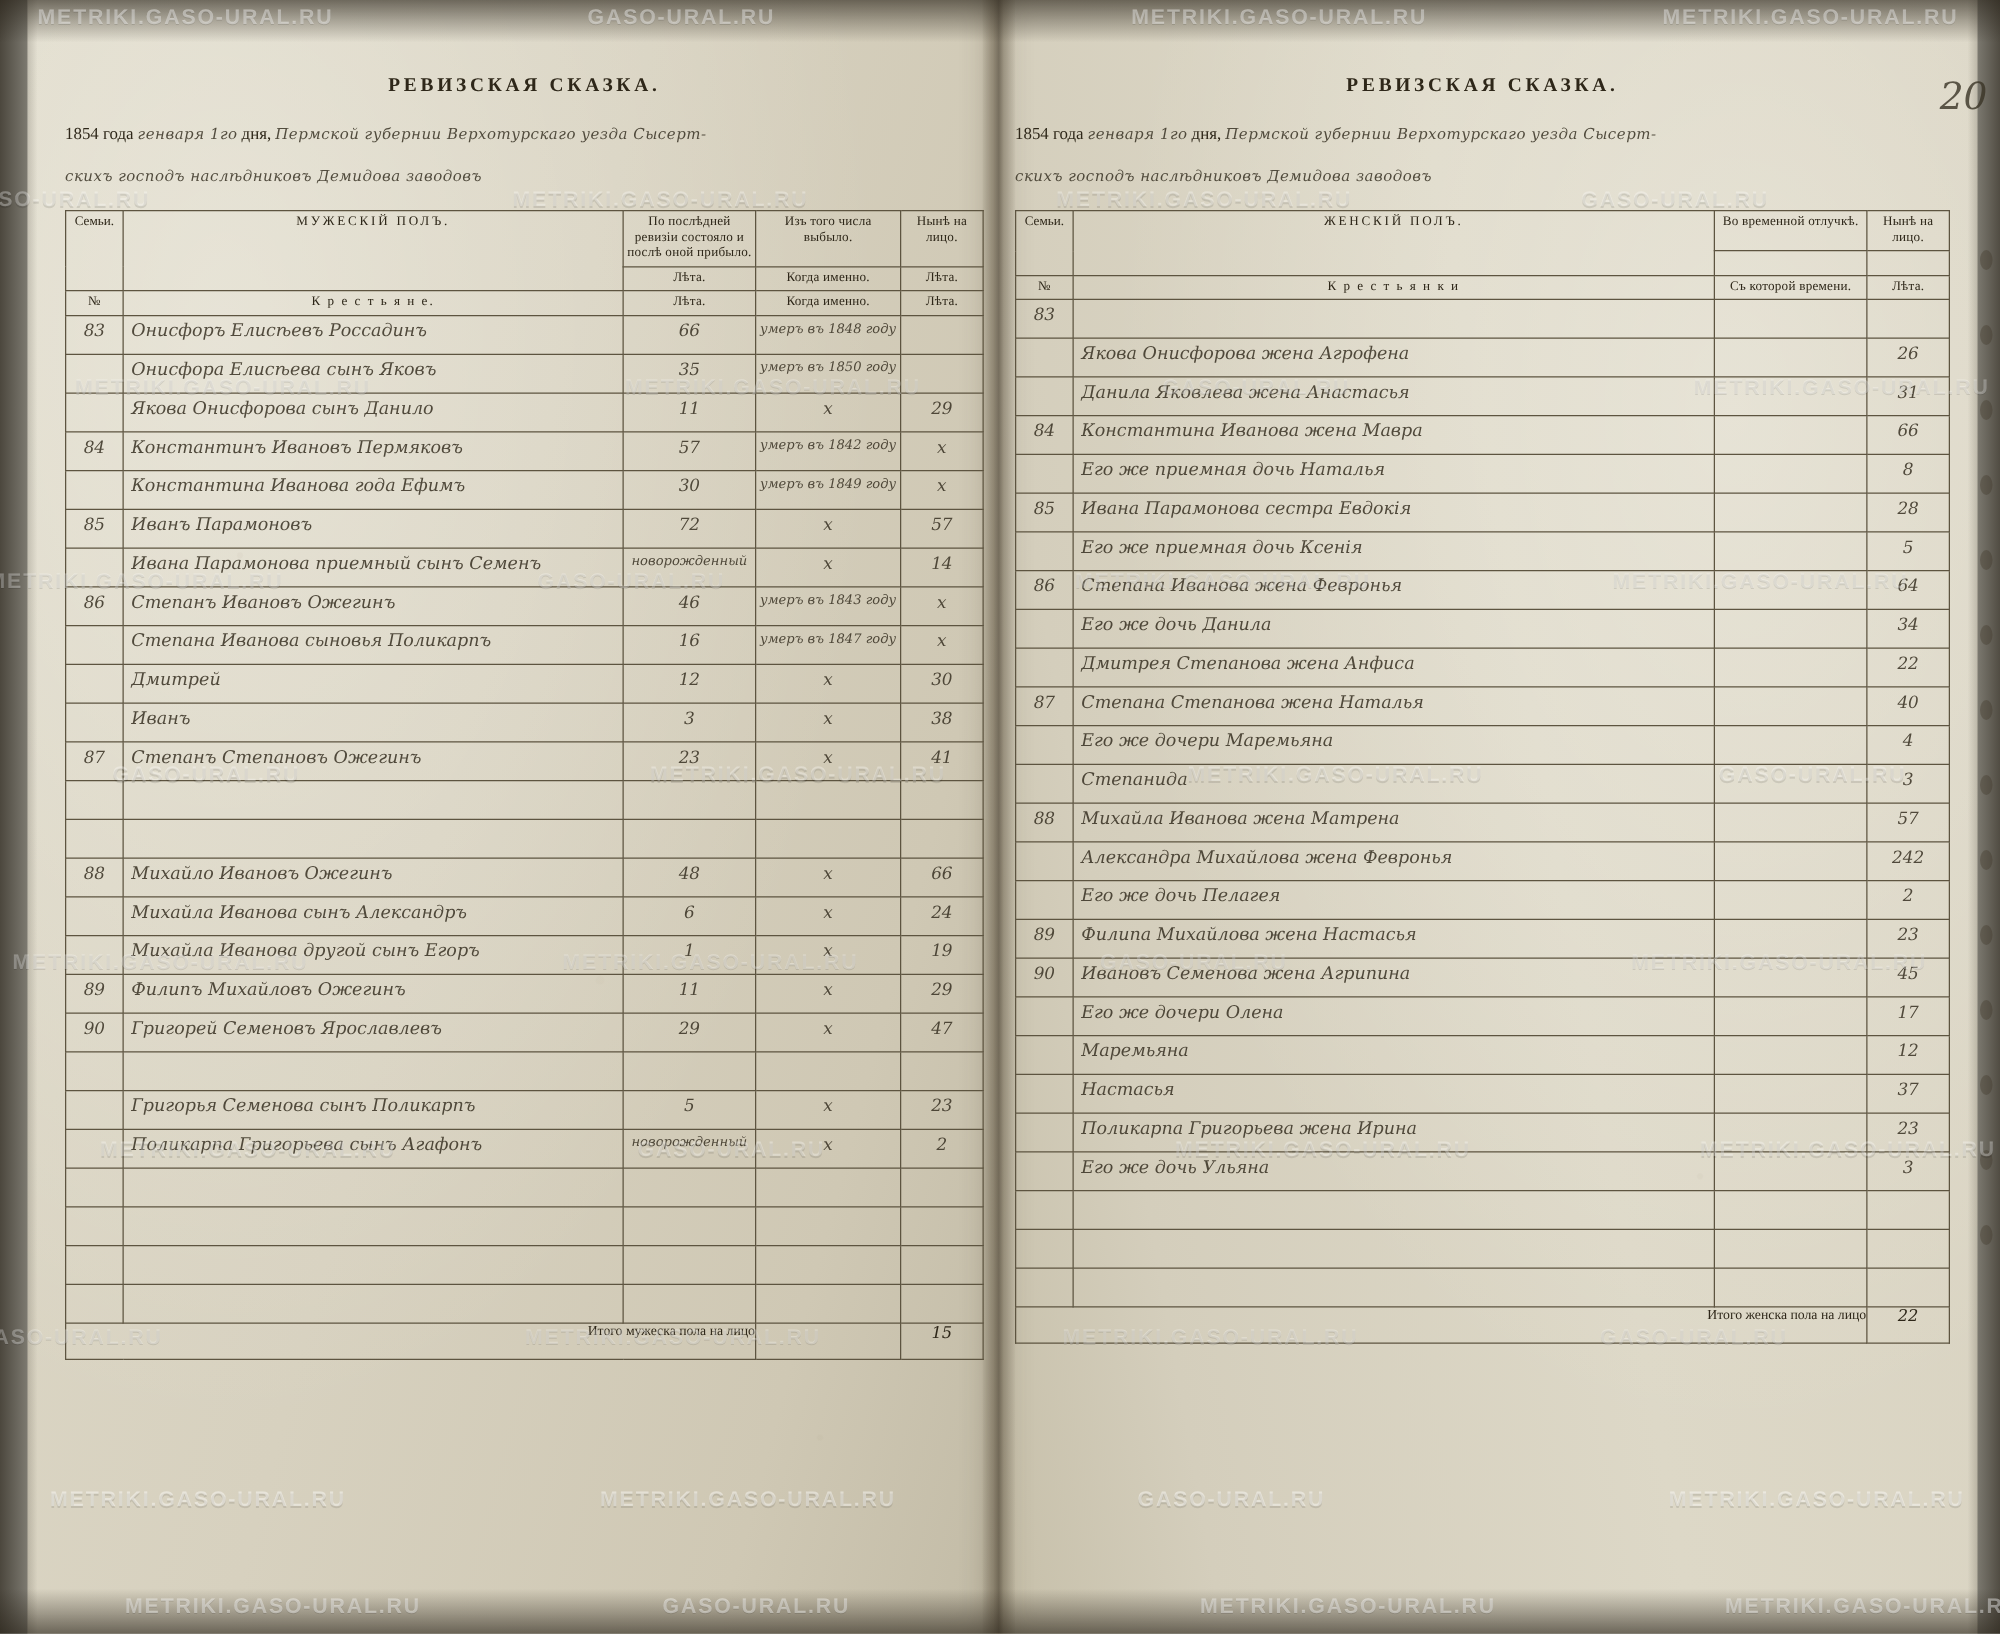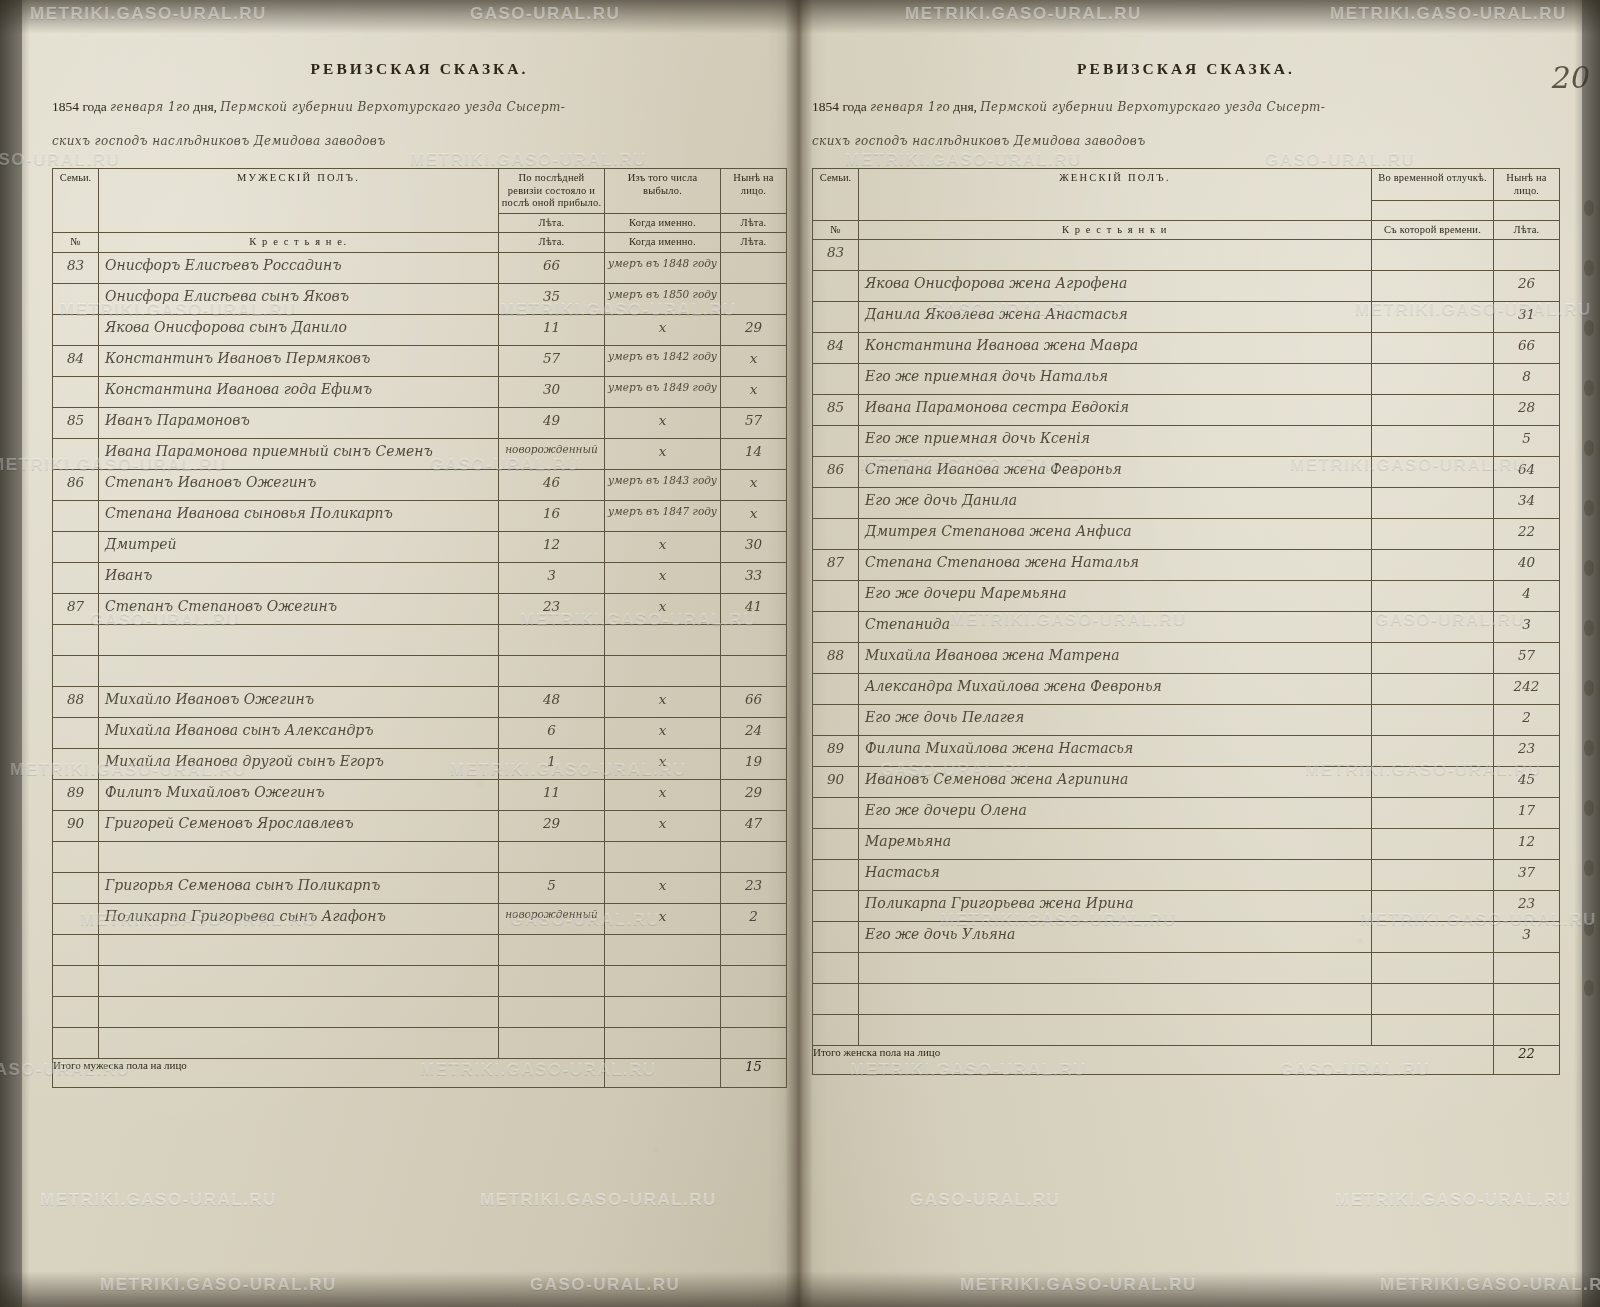--- a/index.html
+++ b/index.html
@@ -156,20 +156,21 @@
     overflow: hidden;
     opacity: .87;
   }
   .c-center { text-align: center; padding-left: 0; padding-right: 0; }
   .num { font-size: 13.5px; }
   .small-note { font-size: 10.5px; }
 
   .totalrow td {
     height: 28px;
     font-size: 11px;
+    text-align: right;
     padding-right: 8px;
     color: #2e2719;
   }
   .totalrow td.tv {
     text-align: center;
     font-family: "DejaVu Serif", serif;
     font-style: italic;
     font-size: 13px;
   }
 
@@ -346,21 +347,21 @@
             </td>
           </tr>
           <tr class="hrow">
             <td>
               <div class="cell-in c-center num">85</div>
             </td>
             <td>
               <div class="cell-in">Иванъ Парамоновъ</div>
             </td>
             <td>
-              <div class="cell-in c-center num">49</div>
+              <div class="cell-in c-center num">72</div>
             </td>
             <td>
               <div class="cell-in c-center num">х</div>
             </td>
             <td>
               <div class="cell-in c-center num">57</div>
             </td>
           </tr>
           <tr class="hrow">
             <td>
@@ -437,21 +438,21 @@
             <td>
               <div class="cell-in">Иванъ</div>
             </td>
             <td>
               <div class="cell-in c-center num">3</div>
             </td>
             <td>
               <div class="cell-in c-center num">х</div>
             </td>
             <td>
-              <div class="cell-in c-center num">33</div>
+              <div class="cell-in c-center num">38</div>
             </td>
           </tr>
           <tr class="hrow">
             <td>
               <div class="cell-in c-center num">87</div>
             </td>
             <td>
               <div class="cell-in">Степанъ Степановъ Ожегинъ</div>
             </td>
             <td>

